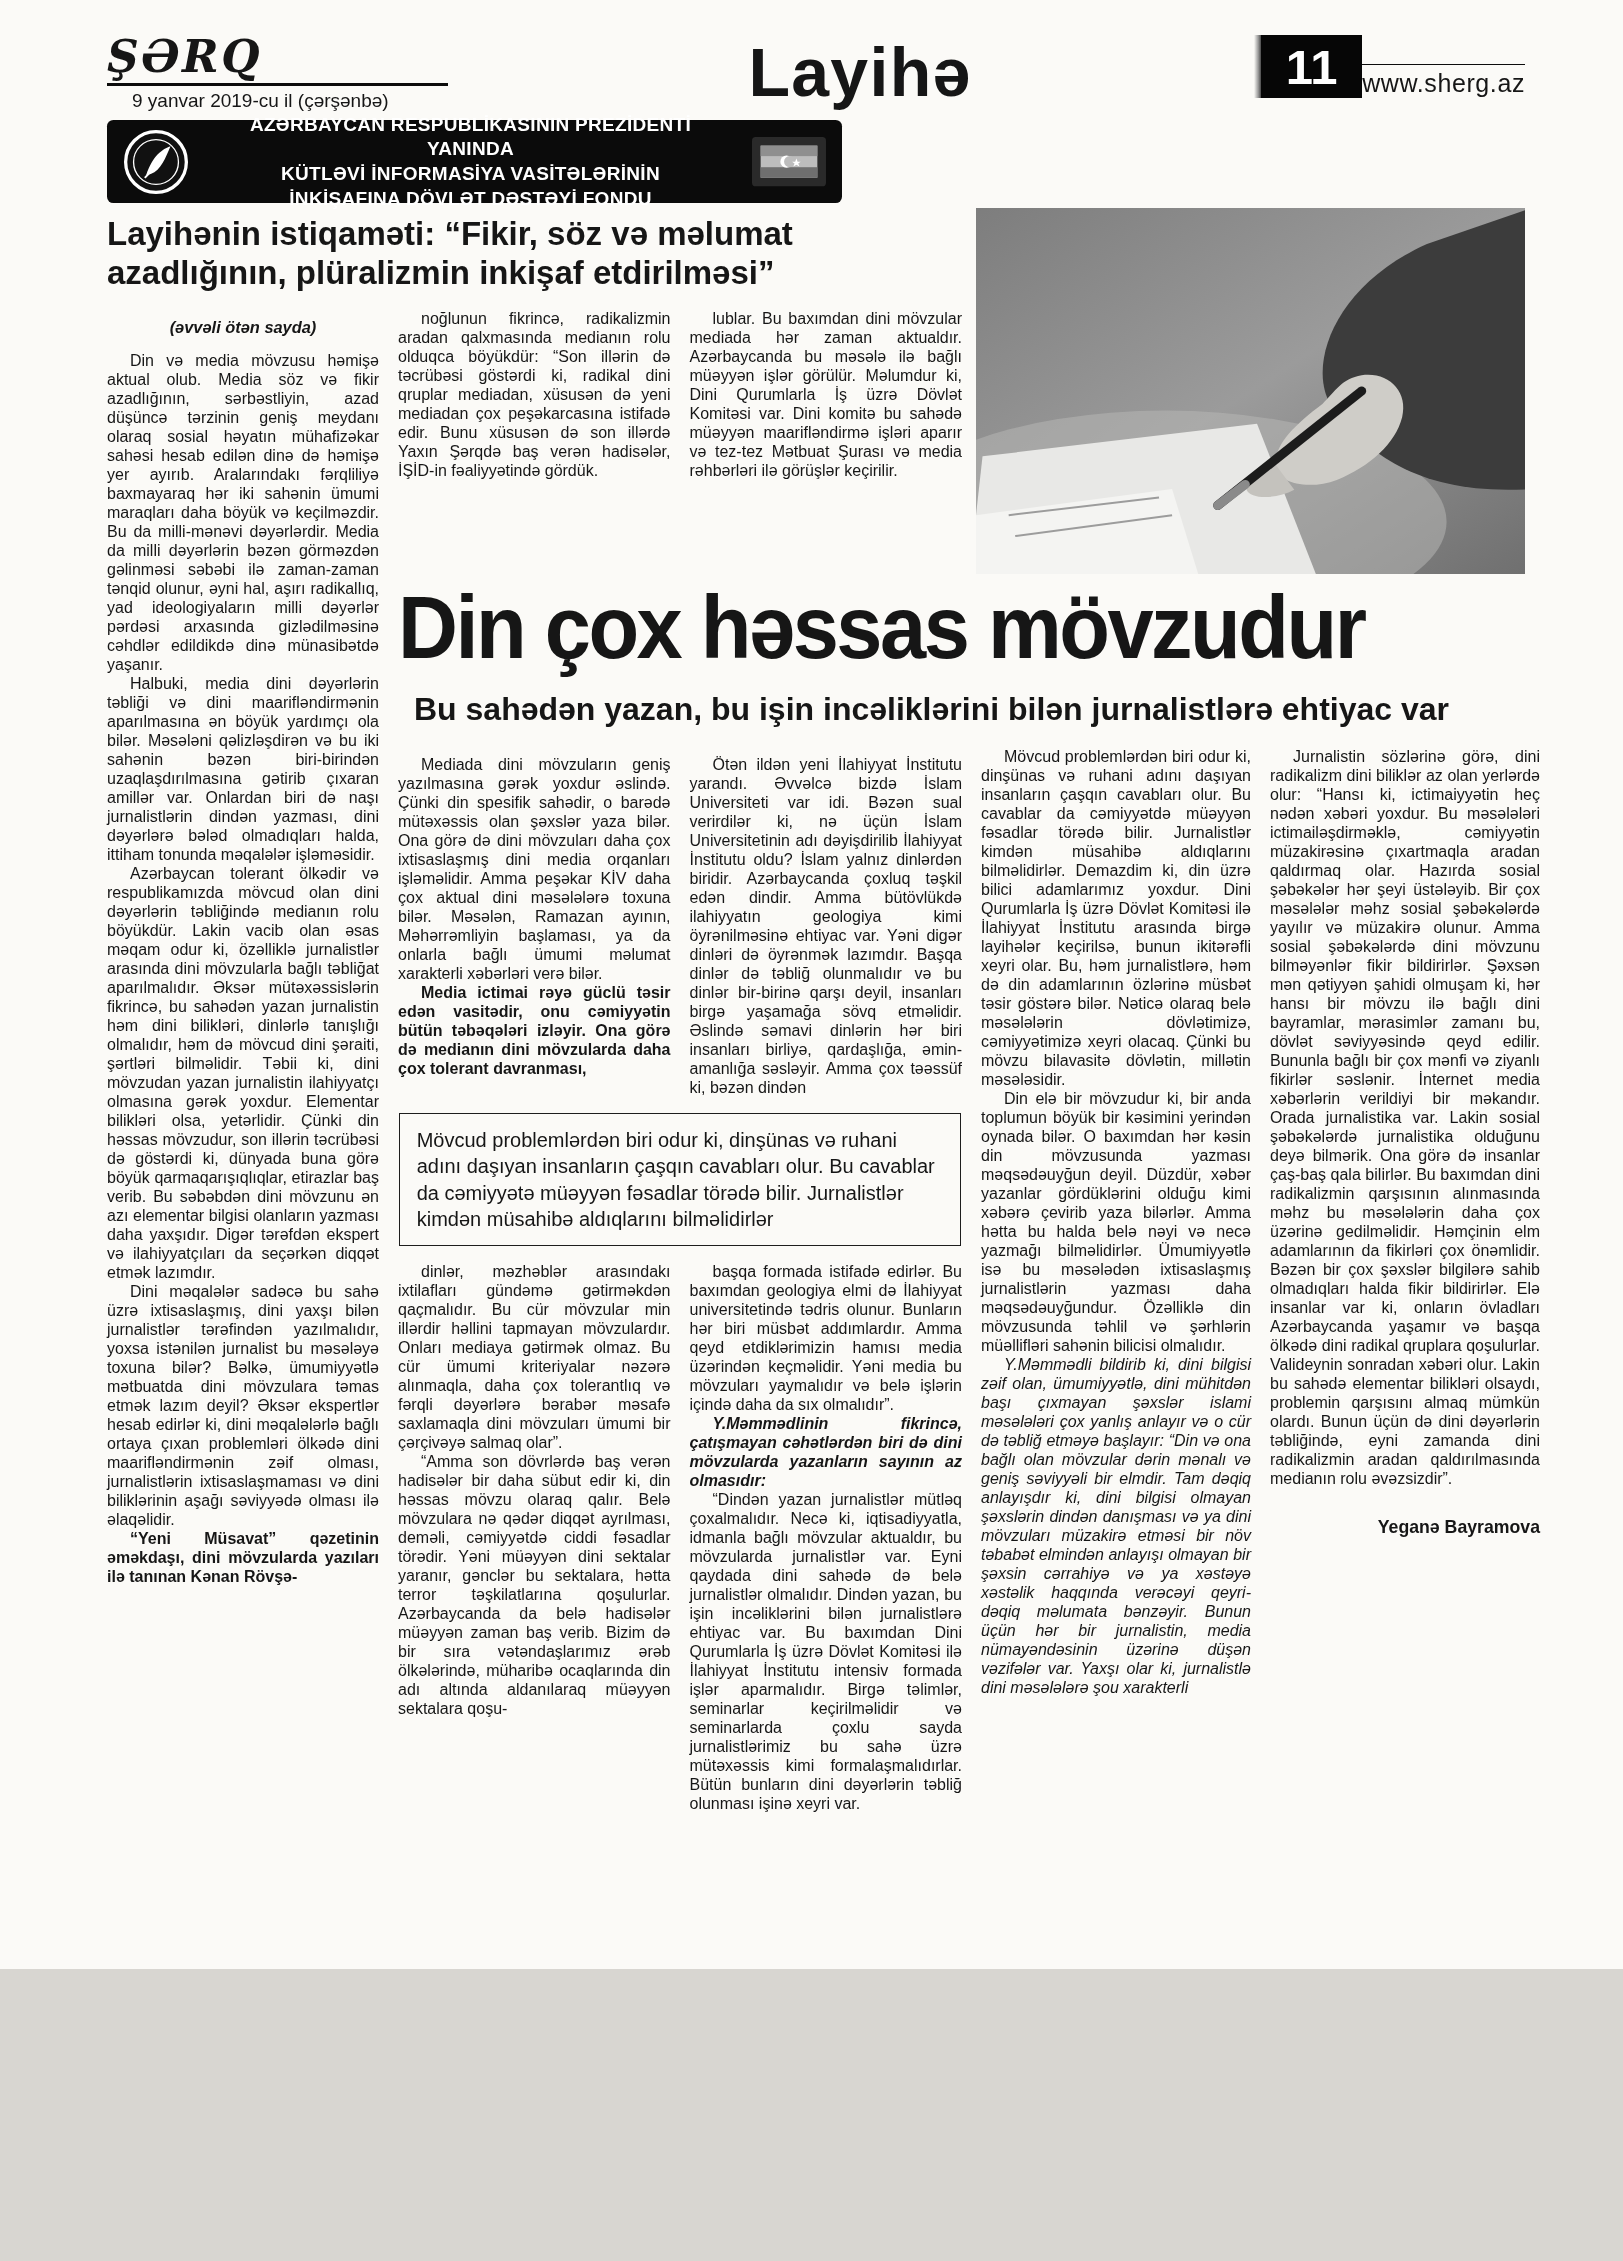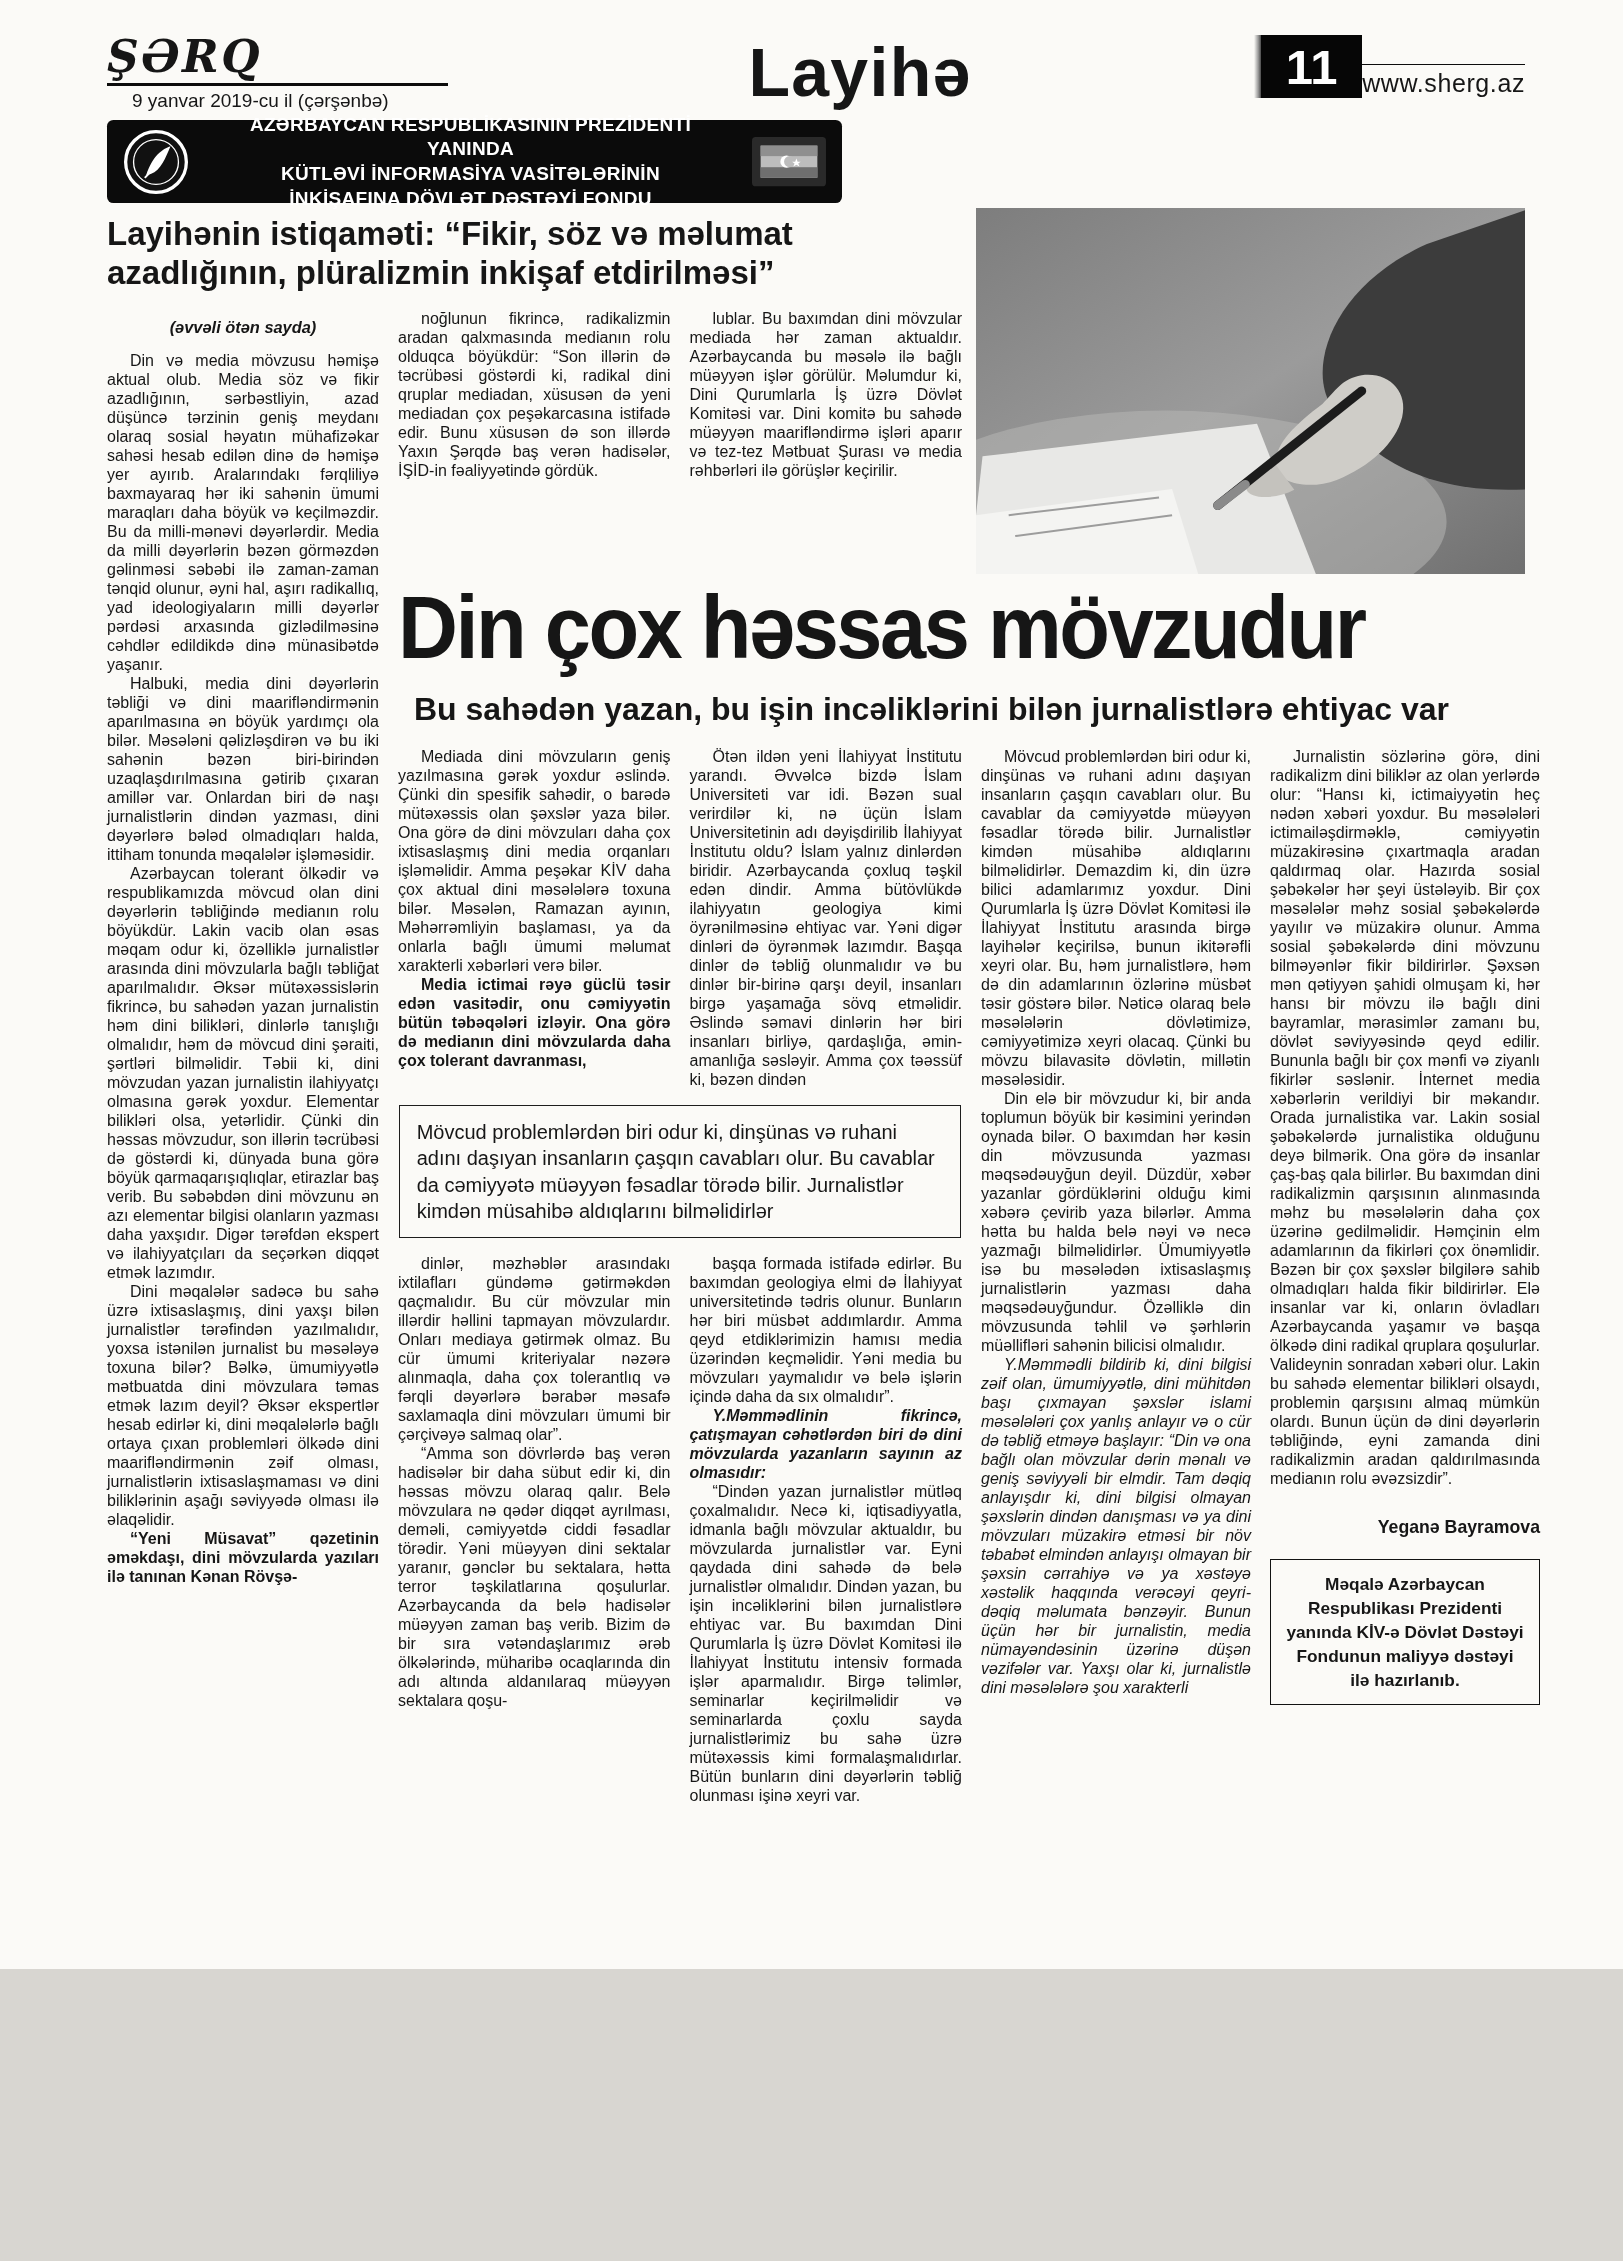--- a/index.html
+++ b/index.html
@@ -54,21 +54,21 @@
   .para.bold{font-weight:bold;}
   .para.italic{font-style:italic;}
   .para.bolditalic{font-weight:bold;font-style:italic;}
   .intro{text-align:center;font-style:italic;font-weight:bold;font-size:16.4px;
         margin:8.8px 0 14px 0;}
   .big-title{font-size:83px;font-weight:800;letter-spacing:-2.5px;line-height:1;
         margin:21.4px 0 11.4px 0;transform:scaleY(1.08);transform-origin:left top;
         white-space:nowrap;}
   .sub-title{font-size:32px;font-weight:bold;margin:14px 0 19px 16px;}
   .middle{display:flex;gap:19px;flex:1;}
-  .mid-left{width:564px;flex:0 0 auto;display:flex;flex-direction:column;}
+  .mid-left{width:564px;flex:0 0 auto;display:flex;flex-direction:column;margin-top:8px;}
   .mid-left-cols{display:flex;gap:19px;}
   .quote-box{border:1.9px solid #1d1d1d;padding:12.6px 16.4px;margin:16.4px 1.3px;
         font-size:20px;line-height:1.32;text-align:left;}
   .m3,.m4{width:270px;}
   .author{text-align:right;font-weight:bold;font-size:17.7px;margin-top:29px;}
   .credit-box{border:1.9px solid #121212;padding:11.4px 14px;margin-top:21.4px;
         font-weight:bold;text-align:center;font-size:17.3px;line-height:1.4;}
 </style>
 </head>
 <body>
@@ -200,20 +200,19 @@
             <p class="para">Mövcud problemlərdən biri odur ki, dinşünas və ruhani adını daşıyan insanların çaşqın cavabları olur. Bu cavablar da cəmiyyətdə müəyyən fəsadlar törədə bilir. Jurnalistlər kimdən müsahibə aldıqlarını bilməlidirlər. Demazdim ki, din üzrə bilici adamlarımız yoxdur. Dini Qurumlarla İş üzrə Dövlət Komitəsi ilə İlahiyyat İnstitutu arasında birgə layihələr keçirilsə, bunun ikitərəfli xeyri olar. Bu, həm jurnalistlərə, həm də din adamlarının özlərinə müsbət təsir göstərə bilər. Nəticə olaraq belə məsələlərin dövlətimizə, cəmiyyətimizə xeyri olacaq. Çünki bu mövzu bilavasitə dövlətin, millətin məsələsidir.</p>
             <p class="para">Din elə bir mövzudur ki, bir anda toplumun böyük bir kəsimini yerindən oynada bilər. O baxımdan hər kəsin din mövzusunda yazması məqsədəuyğun deyil. Düzdür, xəbər yazanlar gördüklərini olduğu kimi xəbərə çevirib yaza bilərlər. Amma hətta bu halda belə nəyi və necə yazmağı bilməlidirlər. Ümumiyyətlə isə bu məsələdən ixtisaslaşmış jurnalistlərin yazması daha məqsədəuyğundur. Özəlliklə din mövzusunda təhlil və şərhlərin müəllifləri sahənin bilicisi olmalıdır.</p>
             <p class="para italic">Y.Məmmədli bildirib ki, dini bilgisi zəif olan, ümumiyyətlə, dini mühitdən başı çıxmayan şəxslər islami məsələləri çox yanlış anlayır və o cür də təbliğ etməyə başlayır: “Din və ona bağlı olan mövzular dərin mənalı və geniş səviyyəli bir elmdir. Tam dəqiq anlayışdır ki, dini bilgisi olmayan şəxslərin dindən danışması və ya dini mövzuları müzakirə etməsi bir növ təbabət elmindən anlayışı olmayan bir şəxsin cərrahiyə və ya xəstəyə xəstəlik haqqında verəcəyi qeyri-dəqiq məlumata bənzəyir. Bunun üçün hər bir jurnalistin, media nümayəndəsinin üzərinə düşən vəzifələr var. Yaxşı olar ki, jurnalistlə dini məsələlərə şou xarakterli</p>
           </div>
 
         <div class="col m4">
           <div>
               <p class="para">Jurnalistin sözlərinə görə, dini radikalizm dini biliklər az olan yerlərdə olur: “Hansı ki, ictimaiyyətin heç nədən xəbəri yoxdur. Bu məsələləri ictimailəşdirməklə, cəmiyyətin müzakirəsinə çıxartmaqla aradan qaldırmaq olar. Hazırda sosial şəbəkələr hər şeyi üstələyib. Bir çox məsələlər məhz sosial şəbəkələrdə yayılır və müzakirə olunur. Amma sosial şəbəkələrdə dini mövzunu bilməyənlər fikir bildirirlər. Şəxsən mən qətiyyən şahidi olmuşam ki, hər hansı bir mövzu ilə bağlı dini bayramlar, mərasimlər zamanı bu, dövlət səviyyəsində qeyd edilir. Bununla bağlı bir çox mənfi və ziyanlı fikirlər səslənir. İnternet media xəbərlərin verildiyi bir məkandır. Orada jurnalistika var. Lakin sosial şəbəkələrdə jurnalistika olduğunu deyə bilmərik. Ona görə də insanlar çaş-baş qala bilirlər. Bu baxımdan dini radikalizmin qarşısının alınmasında məhz bu məsələlərin daha çox üzərinə gedilməlidir. Həmçinin elm adamlarının da fikirləri çox önəmlidir. Bəzən bir çox şəxslər bilgilərə sahib olmadıqları halda fikir bildirirlər. Elə insanlar var ki, onların övladları Azərbaycanda yaşamır və başqa ölkədə dini radikal qruplara qoşulurlar. Valideynin sonradan xəbəri olur. Lakin bu sahədə elementar bilikləri olsaydı, problemin qarşısını almaq mümkün olardı. Bunun üçün də dini dəyərlərin təbliğində, eyni zamanda dini radikalizmin aradan qaldırılmasında medianın rolu əvəzsizdir”.</p>
             </div>
           <div class="author">Yeganə Bayramova</div>
-          <div class="credit-box">Məqalə Azərbaycan Respublikası Prezidenti yanında KİV-ə Dövlət Dəstəyi Fondunun maliyyə dəstəyi ilə hazırlanıb.</div>
         </div>
 
       </div>
     </div>
   </div>
 </div>
 
 
 </body></html>

